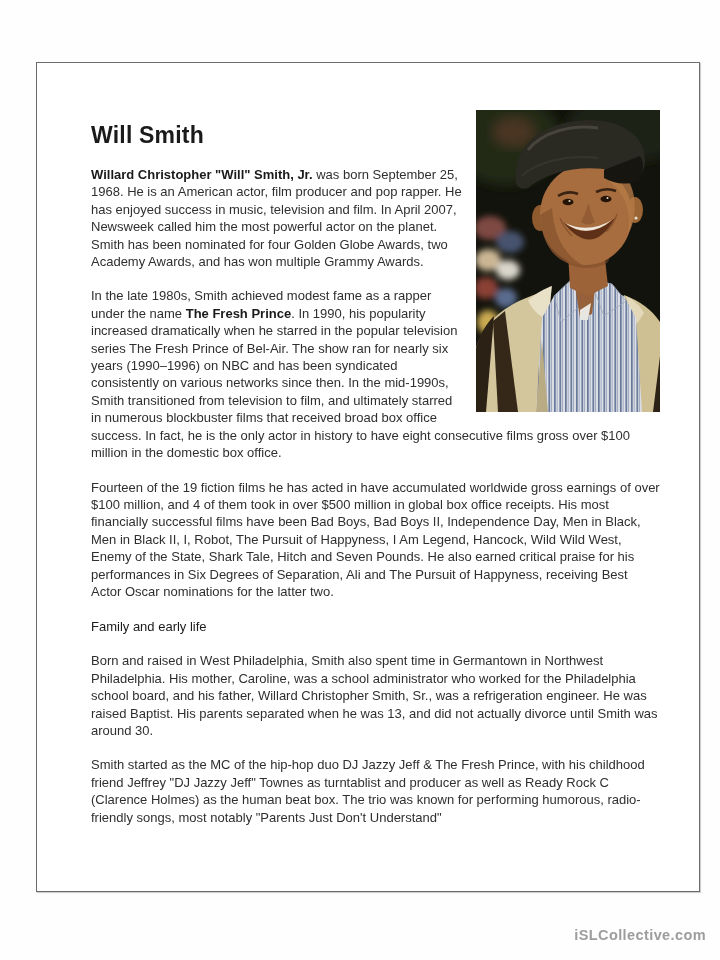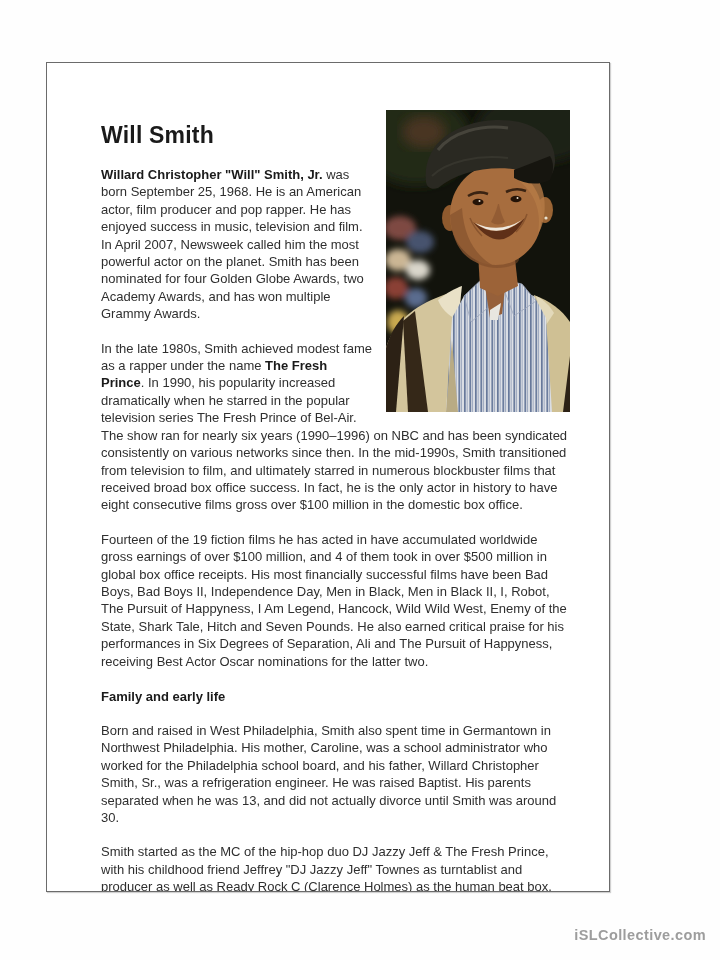--- a/index.html
+++ b/index.html
@@ -5,22 +5,22 @@
   * { box-sizing: border-box; margin: 0; padding: 0; }
   html, body { width: 720px; height: 960px; }
   body {
     position: relative;
     background: var(--canvas-bg);
     font-family: "Liberation Sans", sans-serif;
     overflow: hidden;
   }
   .page {
     position: absolute;
-    left: 46px; top: 62px;
-    width: 564px; height: 830px;
+    left: 36px; top: 62px;
+    width: 664px; height: 830px;
     background: var(--page-bg);
     border: 1px solid var(--border);
     box-shadow: 1px 1px 1px rgba(0,0,0,0.18);
     padding: 46px 39px 28px 54px;
     overflow: hidden;
   }
   .photo-frame {
     float: right;
     width: 184px; height: 302px;
     margin: 1px 0 12px 14px;
@@ -36,21 +36,21 @@
   }
   p.para {
     font-size: 13px;
     line-height: 17.4px;
     color: var(--text-color);
     margin: 17px 0 0 0;
   }
   h2.subhead {
     font-size: 13px;
     line-height: 17px;
-    font-weight: bold;
+    font-weight: normal;
     color: var(--title-color);
     margin: 18px 0 0 0;
   }
   .run.bold { font-weight: bold; color: var(--title-color); }
   .run.italic { }
   .watermark {
     position: absolute;
     right: 14px; top: 927px;
     font-size: 14.5px;
     font-weight: bold;

